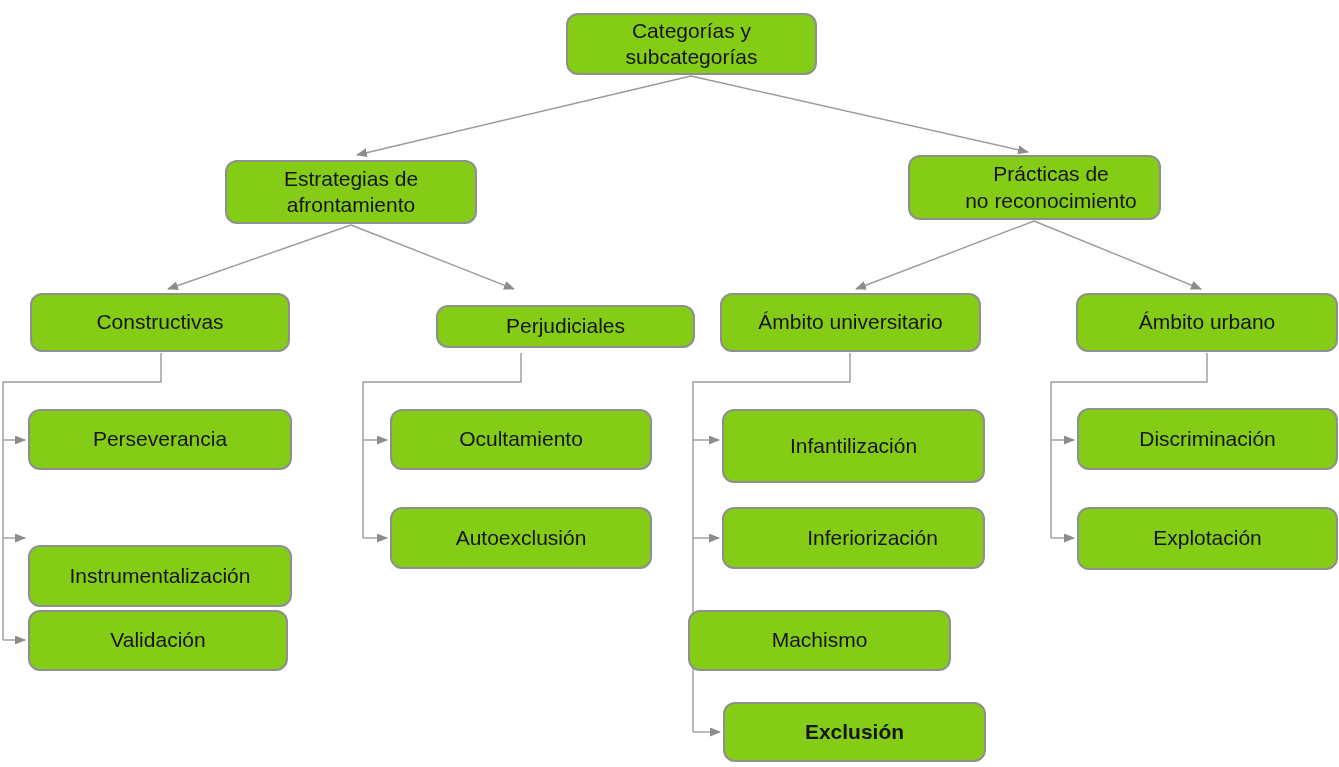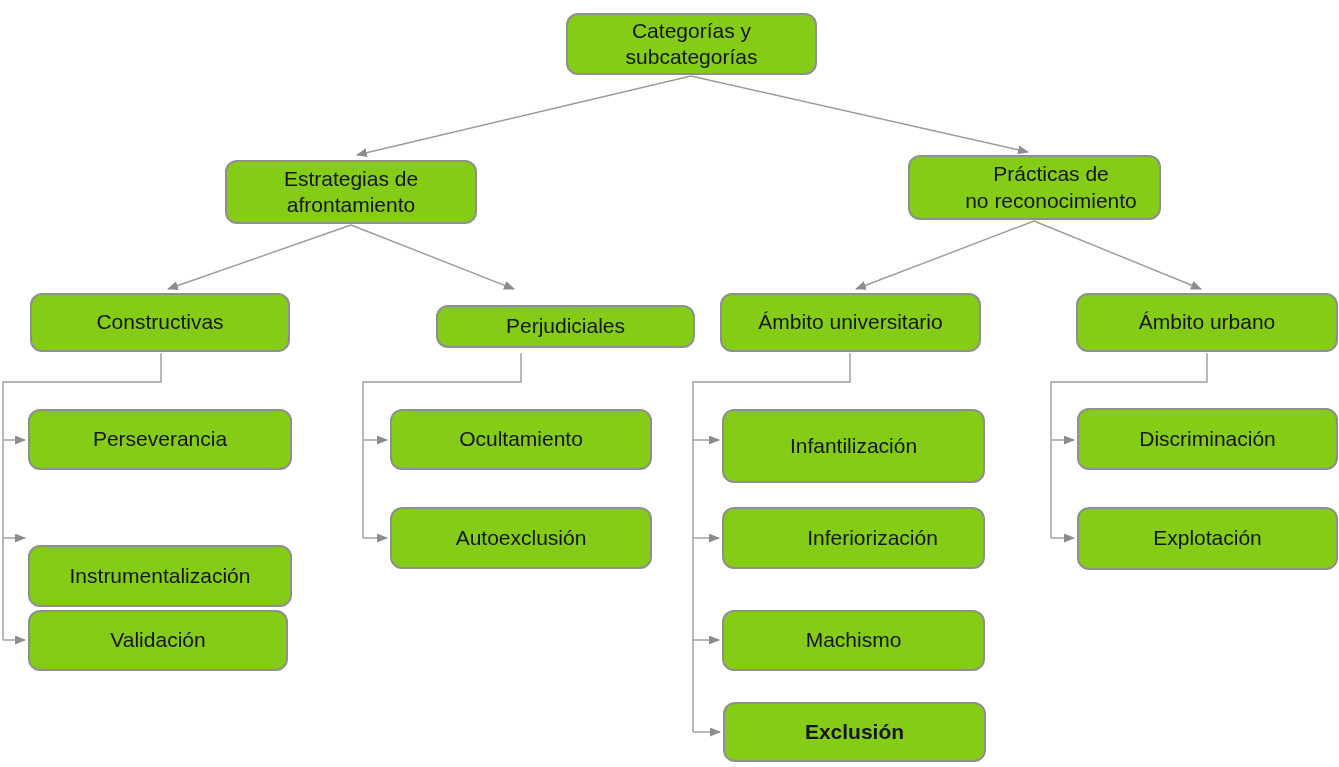--- a/index.html
+++ b/index.html
@@ -51,21 +51,21 @@
   
   .n-perseverancia       { left: 28px;   top: 409px; width: 264px; height: 61px; }
   .n-instrumentalizacion { left: 28px;   top: 507px; width: 264px; height: 62px; margin-top: 38px; }
   .n-validacion          { left: 28px;   top: 610px; width: 260px; height: 61px; }
   
   .n-ocultamiento    { left: 390px;  top: 409px; width: 262px; height: 61px; }
   .n-autoexclusion   { left: 390px;  top: 507px; width: 262px; height: 62px; }
   
   .n-infantilizacion { left: 722px;  top: 409px; width: 263px; height: 74px; }
   .n-inferiorizacion { left: 722px;  top: 507px; width: 263px; height: 62px; padding-left: 44px; }
-  .n-machismo        { left: 722px;  top: 610px; width: 263px; height: 61px; }
+  .n-machismo        { left: 688px;  top: 610px; width: 263px; height: 61px; }
   .n-exclusion       { left: 723px;  top: 702px; width: 263px; height: 60px; font-weight: bold; }
   
   .n-discriminacion  { left: 1077px; top: 408px; width: 261px; height: 62px; }
   .n-explotacion     { left: 1077px; top: 507px; width: 261px; height: 63px; }
 </style>
 </head>
 <body>
 
 <div class="canvas">
 

